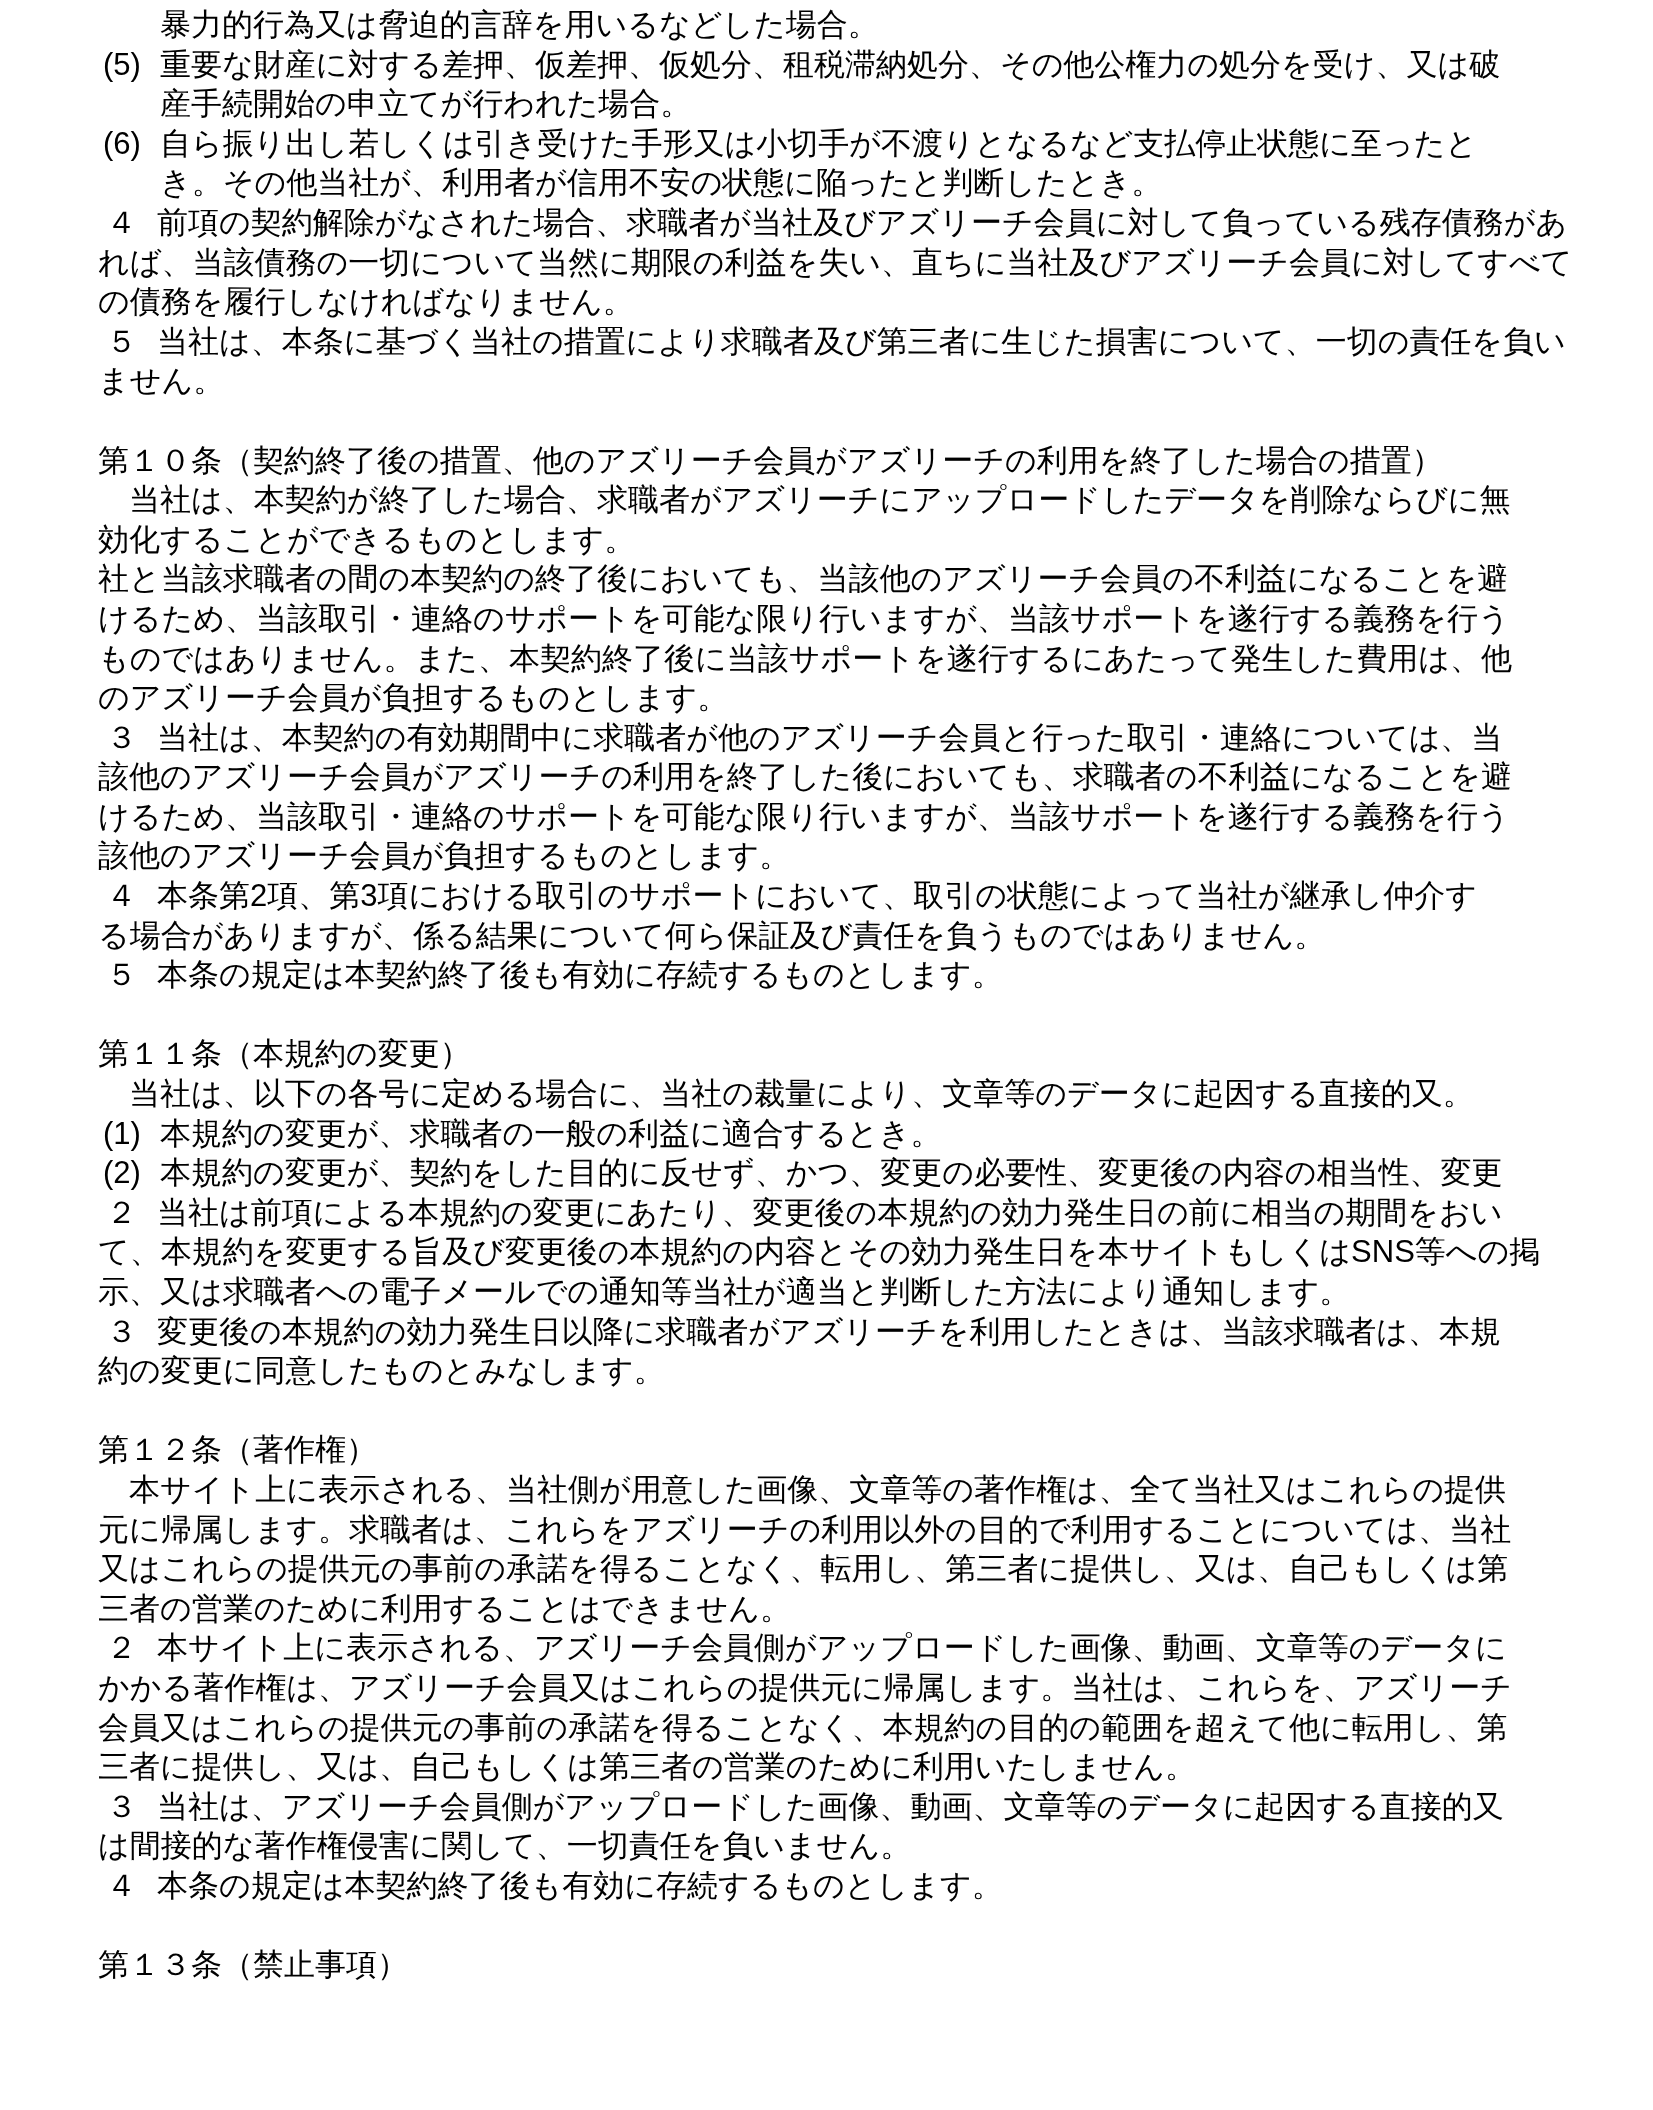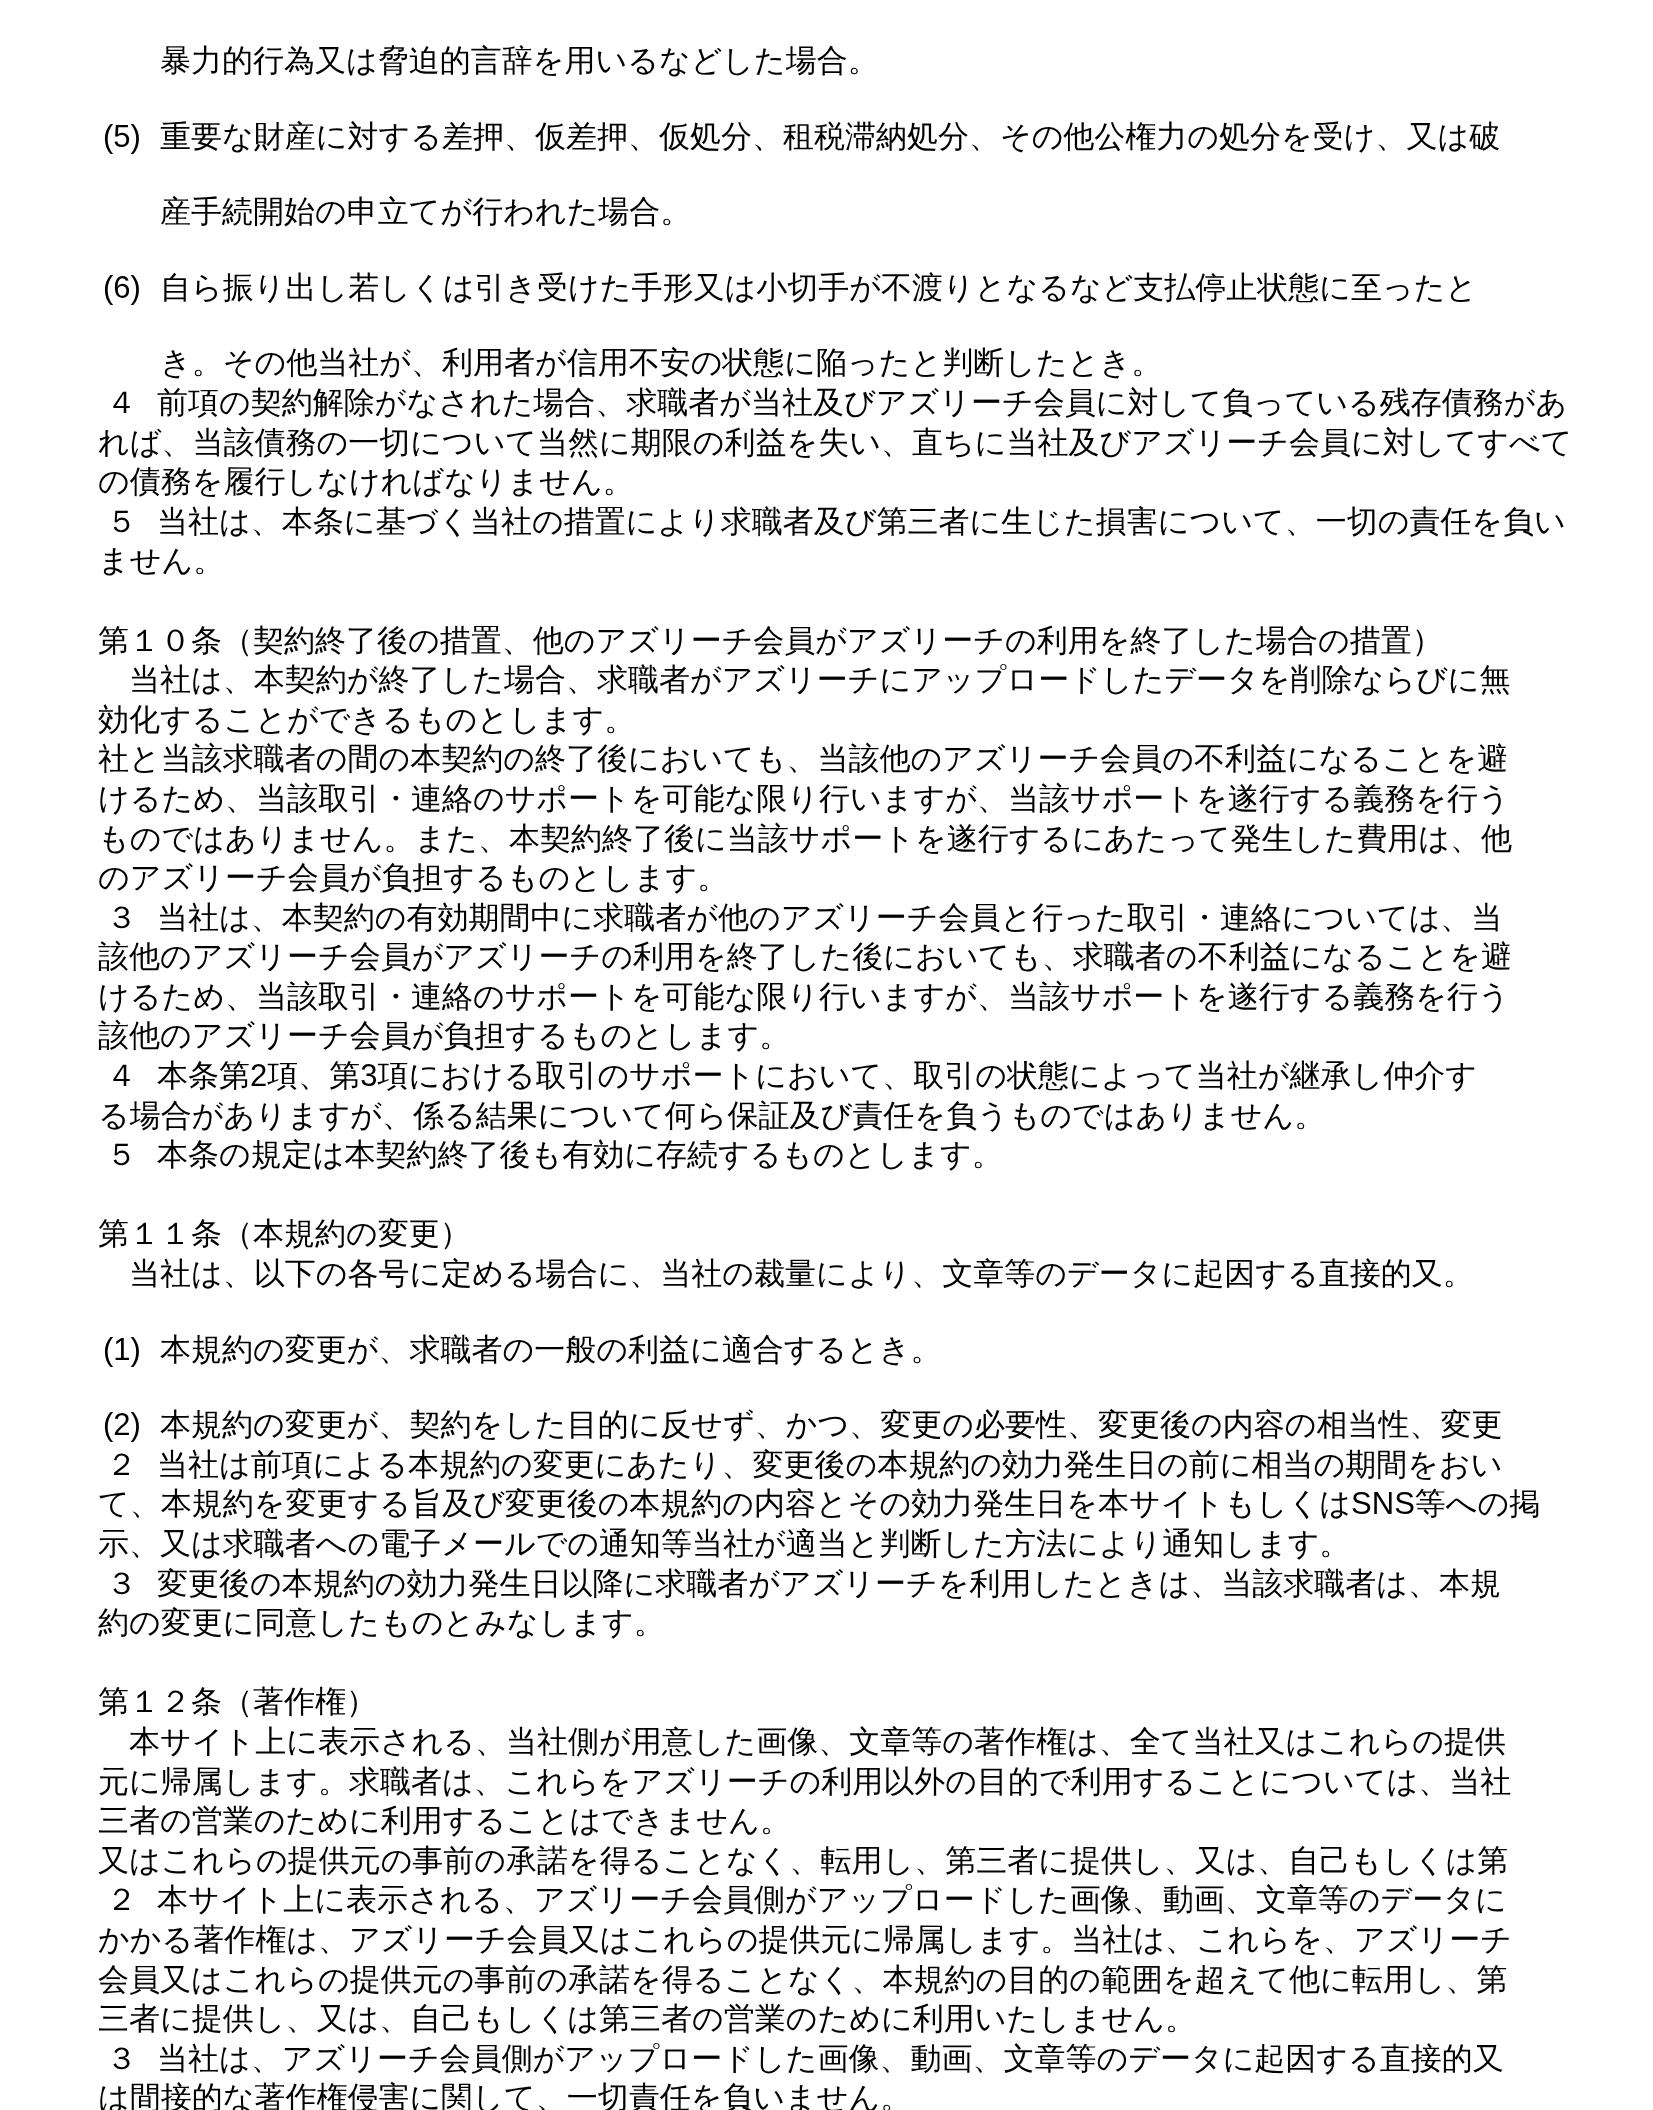--- a/index.html
+++ b/index.html
@@ -25,21 +25,20 @@
   }
   .line {
     white-space: pre; 
     height: 39.6px;
   }
   
   .block.item .line,
   .block.item-continuation .line {
     position: relative;
     padding-left: 62px;
-    margin-top: 36px;
   }
   .marker-item {
     position: absolute;
     left: 5px;
     top: 0;
   }
   
   .marker-clause {
     display: inline-block;
     width: 59px;
@@ -125,22 +124,22 @@
         <div class="line first"><span class="marker-clause">３</span>変更後の本規約の効力発生日以降に求職者がアズリーチを利用したときは、当該求職者は、本規</div>
         <div class="line cont">約の変更に同意したものとみなします。</div>
       </div>
       <div class="block spacer"></div>
       <div class="block heading">
         <div class="line first">第１２条（著作権）</div>
       </div>
       <div class="block body">
         <div class="line first">　本サイト上に表示される、当社側が用意した画像、文章等の著作権は、全て当社又はこれらの提供</div>
         <div class="line cont">元に帰属します。求職者は、これらをアズリーチの利用以外の目的で利用することについては、当社</div>
+        <div class="line cont">又はこれらの提供元の事前の承諾を得ることなく、転用し、第三者に提供し、又は、自己もしくは第</div>
         <div class="line cont">三者の営業のために利用することはできません。</div>
-        <div class="line cont">又はこれらの提供元の事前の承諾を得ることなく、転用し、第三者に提供し、又は、自己もしくは第</div>
       </div>
       <div class="block clause">
         <div class="line first"><span class="marker-clause">２</span>本サイト上に表示される、アズリーチ会員側がアップロードした画像、動画、文章等のデータに</div>
         <div class="line cont">かかる著作権は、アズリーチ会員又はこれらの提供元に帰属します。当社は、これらを、アズリーチ</div>
         <div class="line cont">会員又はこれらの提供元の事前の承諾を得ることなく、本規約の目的の範囲を超えて他に転用し、第</div>
         <div class="line cont">三者に提供し、又は、自己もしくは第三者の営業のために利用いたしません。</div>
       </div>
       <div class="block clause">
         <div class="line first"><span class="marker-clause">３</span>当社は、アズリーチ会員側がアップロードした画像、動画、文章等のデータに起因する直接的又</div>
         <div class="line cont">は間接的な著作権侵害に関して、一切責任を負いません。</div>

